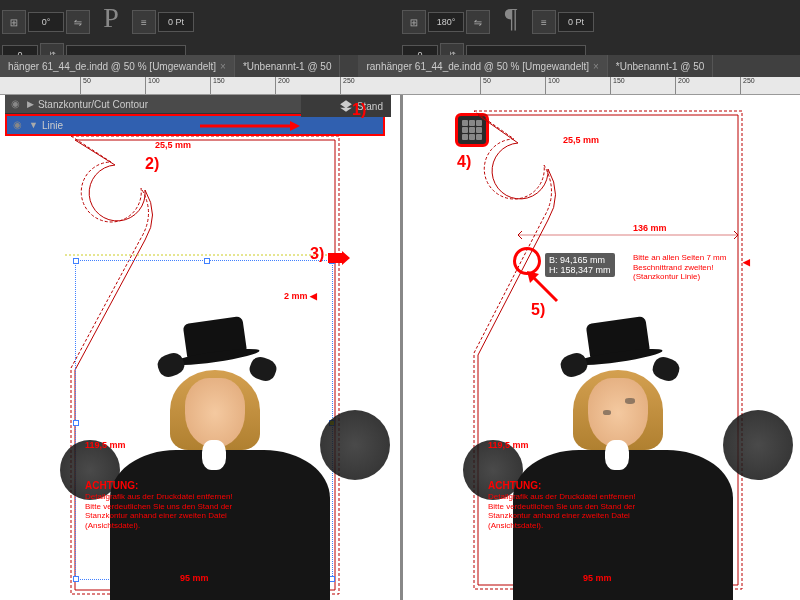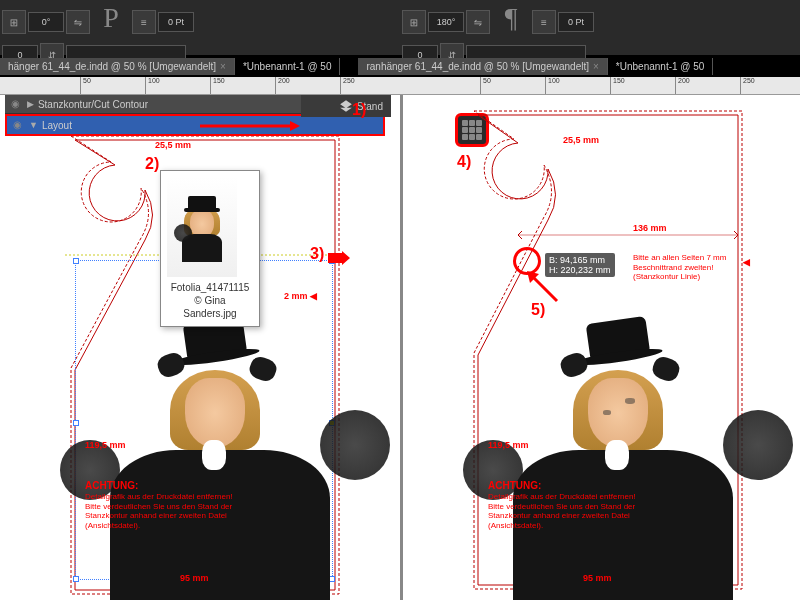--- a/index.html
+++ b/index.html
@@ -5,21 +5,21 @@
   * { box-sizing: border-box; margin: 0; padding: 0; }
   body { background: #fff; width: 800px; height: 600px; overflow: hidden; font-family: Arial, sans-serif; position: relative; }
   
   .toolbar { background: #2a2a2a; height: 55px; display: flex; }
   .toolbar-half { width: 400px; display: flex; flex-wrap: wrap; padding: 2px; gap: 1px; }
   .tool-group { display: flex; align-items: center; gap: 2px; }
   .tool-btn { width: 24px; height: 24px; background: #3a3a3a; border: 1px solid #555; display: flex; align-items: center; justify-content: center; color: #aaa; font-size: 10px; }
   .tool-input { width: 36px; height: 20px; background: #222; border: 1px solid #555; color: #ccc; font-size: 9px; text-align: center; }
   .tool-letter { width: 40px; height: 40px; color: #888; font-size: 28px; font-family: serif; text-align: center; }
   
-  .tabs { background: #000000; height: 22px; display: flex; align-items: center; }
+  .tabs { background: #404040; height: 22px; display: flex; }
   .tab { color: #ccc; font-size: 10px; padding: 3px 8px; border-right: 1px solid #555; display: flex; align-items: center; gap: 4px; }
   .tab.active { background: #4a4a4a; }
   .tab-close { color: #888; font-size: 10px; }
   
   .ruler-h { background: #e8e8e8; height: 18px; border-bottom: 1px solid #999; position: relative; font-size: 7px; color: #333; }
   .ruler-h .tick { position: absolute; top: 0; height: 100%; border-left: 1px solid #888; padding-left: 2px; }
   
   .split { display: flex; }
   .pane { width: 400px; height: 505px; position: relative; background: #fff; overflow: hidden; }
   .pane-right { border-left: 3px solid #888; }
@@ -146,21 +146,21 @@
 
     <div class="layers-panel">
       <div class="layer-row">
         <span class="layer-eye">◉</span>
         <span class="layer-arrow">▶</span>
         <span>Stanzkontur/Cut Contour</span>
       </div>
       <div class="layer-row selected highlight">
         <span class="layer-eye">◉</span>
         <span class="layer-arrow">▼</span>
-        <span>Layout</span>
+        <span>Linie</span>
       </div>
       <div class="layers-header" style="position:absolute; top:0; right:-6px; width:90px;">
         <svg class="layers-icon" viewBox="0 0 24 24">
             <path fill="#ccc" d="M12 2L2 9l10 7 10-7z M2 15l10 7 10-7"></path>
           </svg>
         <span>Stand</span>
       </div>
     </div>
     <span class="annotation" style="top:6px; left:352px">1)</span>
 
@@ -173,33 +173,20 @@
       <path d="M 10 10 L 270 10 L 270 460 L 10 460 L 10 240 L 80 110 Q 95 85 80 60 A 28 28 0 1 1 50 35 L 10 10 Z" fill="none" stroke="#b00" stroke-width="1"></path>
       <path d="M 6 6 L 274 6 L 274 464 L 6 464 L 6 238 L 76 108 Q 91 83 76 58 A 30 30 0 1 1 46 32 L 6 6 Z" fill="none" stroke="#b00" stroke-width="1" stroke-dasharray="3,2"></path>
 
       <line x1="0" y1="125" x2="280" y2="125" stroke="#cc2" stroke-dasharray="2,2"></line>
     </svg>
     <span class="dim-label" style="top:45px; left:155px">25,5 mm</span>
     <span class="dim-label" style="top:196px; left:284px">2 mm ◀</span>
 
     <span class="annotation" style="top:60px; left:145px">2)</span>
 
-    <div class="thumb-popup" style="top:75px; left:160px; width:100px">
-      <div class="thumb-img">
-        <div style="position:relative;width:40px;height:70px">
-          <div class="hair" style="width:36px;height:30px;top:14px;left:2px"></div>
-          <div class="face" style="width:24px;height:28px;top:18px;left:8px"></div>
-          <div style="position:absolute;width:28px;height:14px;background:#111;top:4px;left:6px;border-radius:2px"></div>
-          <div style="position:absolute;width:36px;height:4px;background:#111;top:16px;left:2px;border-radius:2px"></div>
-          <div class="jacket" style="width:40px;height:28px;top:42px;left:0"></div>
-          <div class="brush" style="width:18px;height:18px;top:32px;left:-8px"></div>
-        </div>
-      </div>
-      <div class="thumb-filename">Fotolia_41471115 © Gina Sanders.jpg</div>
-    </div>
 
     <span class="annotation" style="top:150px; left:310px">3)</span>
     <svg class="red-arrow" style="top:156px;left:328px" width="22" height="14">
         <polygon points="0,2 14,2 14,0 22,7 14,14 14,12 0,12" fill="red"></polygon>
       </svg>
 
     <div class="selection-box" style="top:165px; left:75px; width:258px; height:320px">
       <div class="sel-handle" style="top:-3px;left:-3px"></div>
       <div class="sel-handle" style="top:-3px;left:50%"></div>
       <div class="sel-handle" style="top:-3px;right:-3px"></div>
@@ -259,21 +246,21 @@
       <line x1="50" y1="130" x2="54" y2="126" stroke="#b00"></line>
         <line x1="50" y1="130" x2="54" y2="134" stroke="#b00"></line>
       <line x1="270" y1="130" x2="266" y2="126" stroke="#b00"></line>
         <line x1="270" y1="130" x2="266" y2="134" stroke="#b00"></line>
     </svg>
     <span class="dim-label" style="top:40px; left:160px">25,5 mm</span>
     <span class="dim-label" style="top:128px; left:230px">136 mm</span>
 
     <div class="tooltip" style="top:158px; left:142px">
       <div>B: 94,165 mm</div>
-      <div>H: 220,232 mm</div>
+      <div>H: 158,347 mm</div>
     </div>
     <div class="red-circle" style="top:152px; left:110px"></div>
     <svg class="red-arrow" style="top:176px;left:124px" width="34" height="34">
         <line x1="30" y1="30" x2="6" y2="6" stroke="red" stroke-width="3"></line>
         <polygon points="0,0 12,3 3,12" fill="red"></polygon>
       </svg>
     <span class="annotation" style="top:206px; left:128px">5)</span>
 
     <div class="info-text" style="top:158px; left:230px; width:120px">
       <div>Bitte an allen Seiten 7 mm</div>

